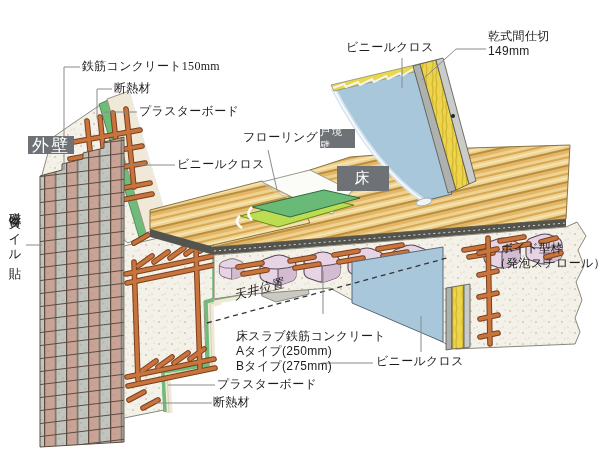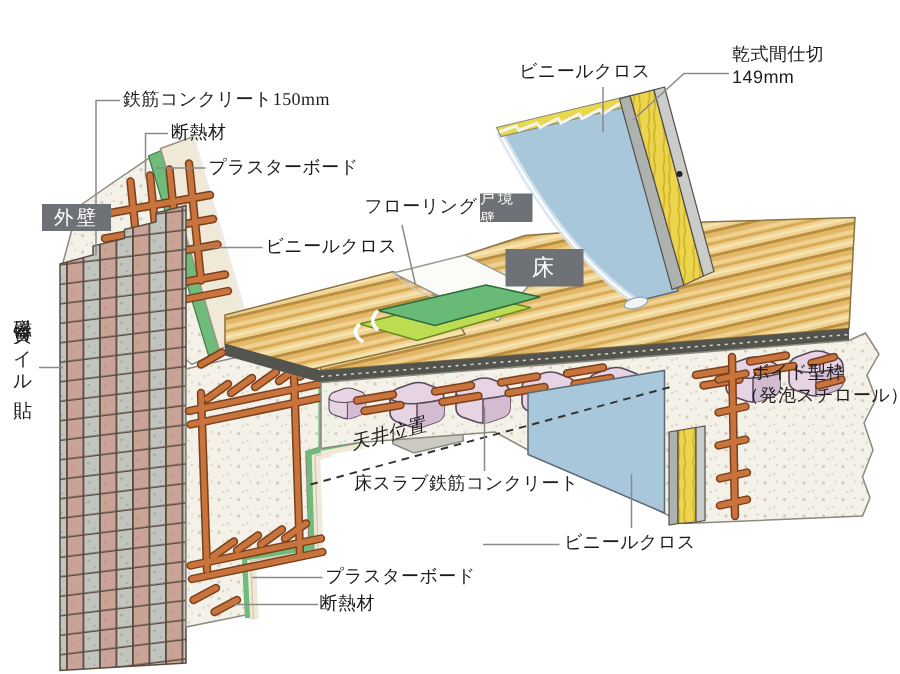--- a/index.html
+++ b/index.html
@@ -233,28 +233,30 @@
   <div class="lbl" style="left:139px;top:104px;">プラスターボード</div>
   <div class="lbl" style="left:177px;top:157px;">ビニールクロス</div>
   <div class="lbl" style="left:243px;top:130px;">フローリング</div>
   <div class="lbl" style="left:346px;top:40px;">ビニールクロス</div>
   <div class="lbl multiline" style="left:488px;top:29px;">
     <div>乾式間仕切</div>
     <div>149mm</div>
   </div>
   <div class="lbl vtext" style="left:8px;top:202px;height:100px;font-size:12.5px;">磁器質タイル貼</div>
   <div class="lbl ital" style="left:234px;top:289px;font-size:12.5px;">天井位置</div>
-  <div class="lbl multiline" style="left:236px;top:315px;">
+  <div class="lbl multiline" style="left:236px;top:329px;">
     <div>床スラブ鉄筋コンクリート</div>
+    <div>Aタイプ(250mm)</div>
+    <div>Bタイプ(275mm)</div>
   </div>
   <div class="lbl" style="left:376px;top:354px;">ビニールクロス</div>
   <div class="lbl multiline" style="left:494px;top:241px;">
     <div style="padding-left:7px;">ボイド型枠</div>
     <div>（発泡スチロール）</div>
   </div>
   <div class="lbl" style="left:217px;top:377px;">プラスターボード</div>
   <div class="lbl" style="left:213px;top:395px;">断熱材</div>
 
-  <div class="badge" style="left:28px;top:136px;width:46px;height:18px;font-size:13px;">外壁</div>
+  <div class="badge" style="left:28px;top:136px;width:46px;height:18px;font-size:17px;">外壁</div>
   <div class="badge" style="left:320px;top:88px;width:35px;height:19px;font-size:10px;margin-top:41px;">戸境壁</div>
   <div class="badge" style="left:337px;top:166px;width:52px;height:25px;font-size:15px;">床</div>
 
 </div>
 
 </body></html>

